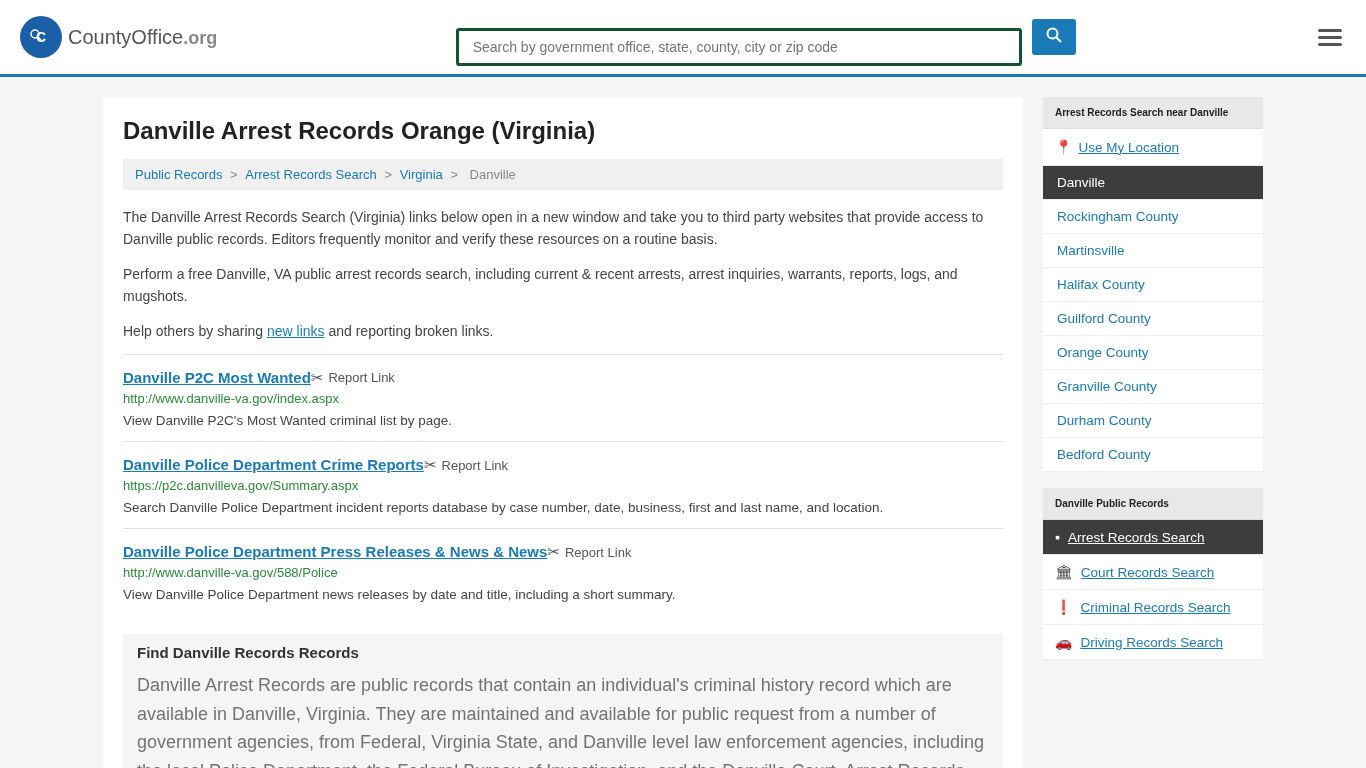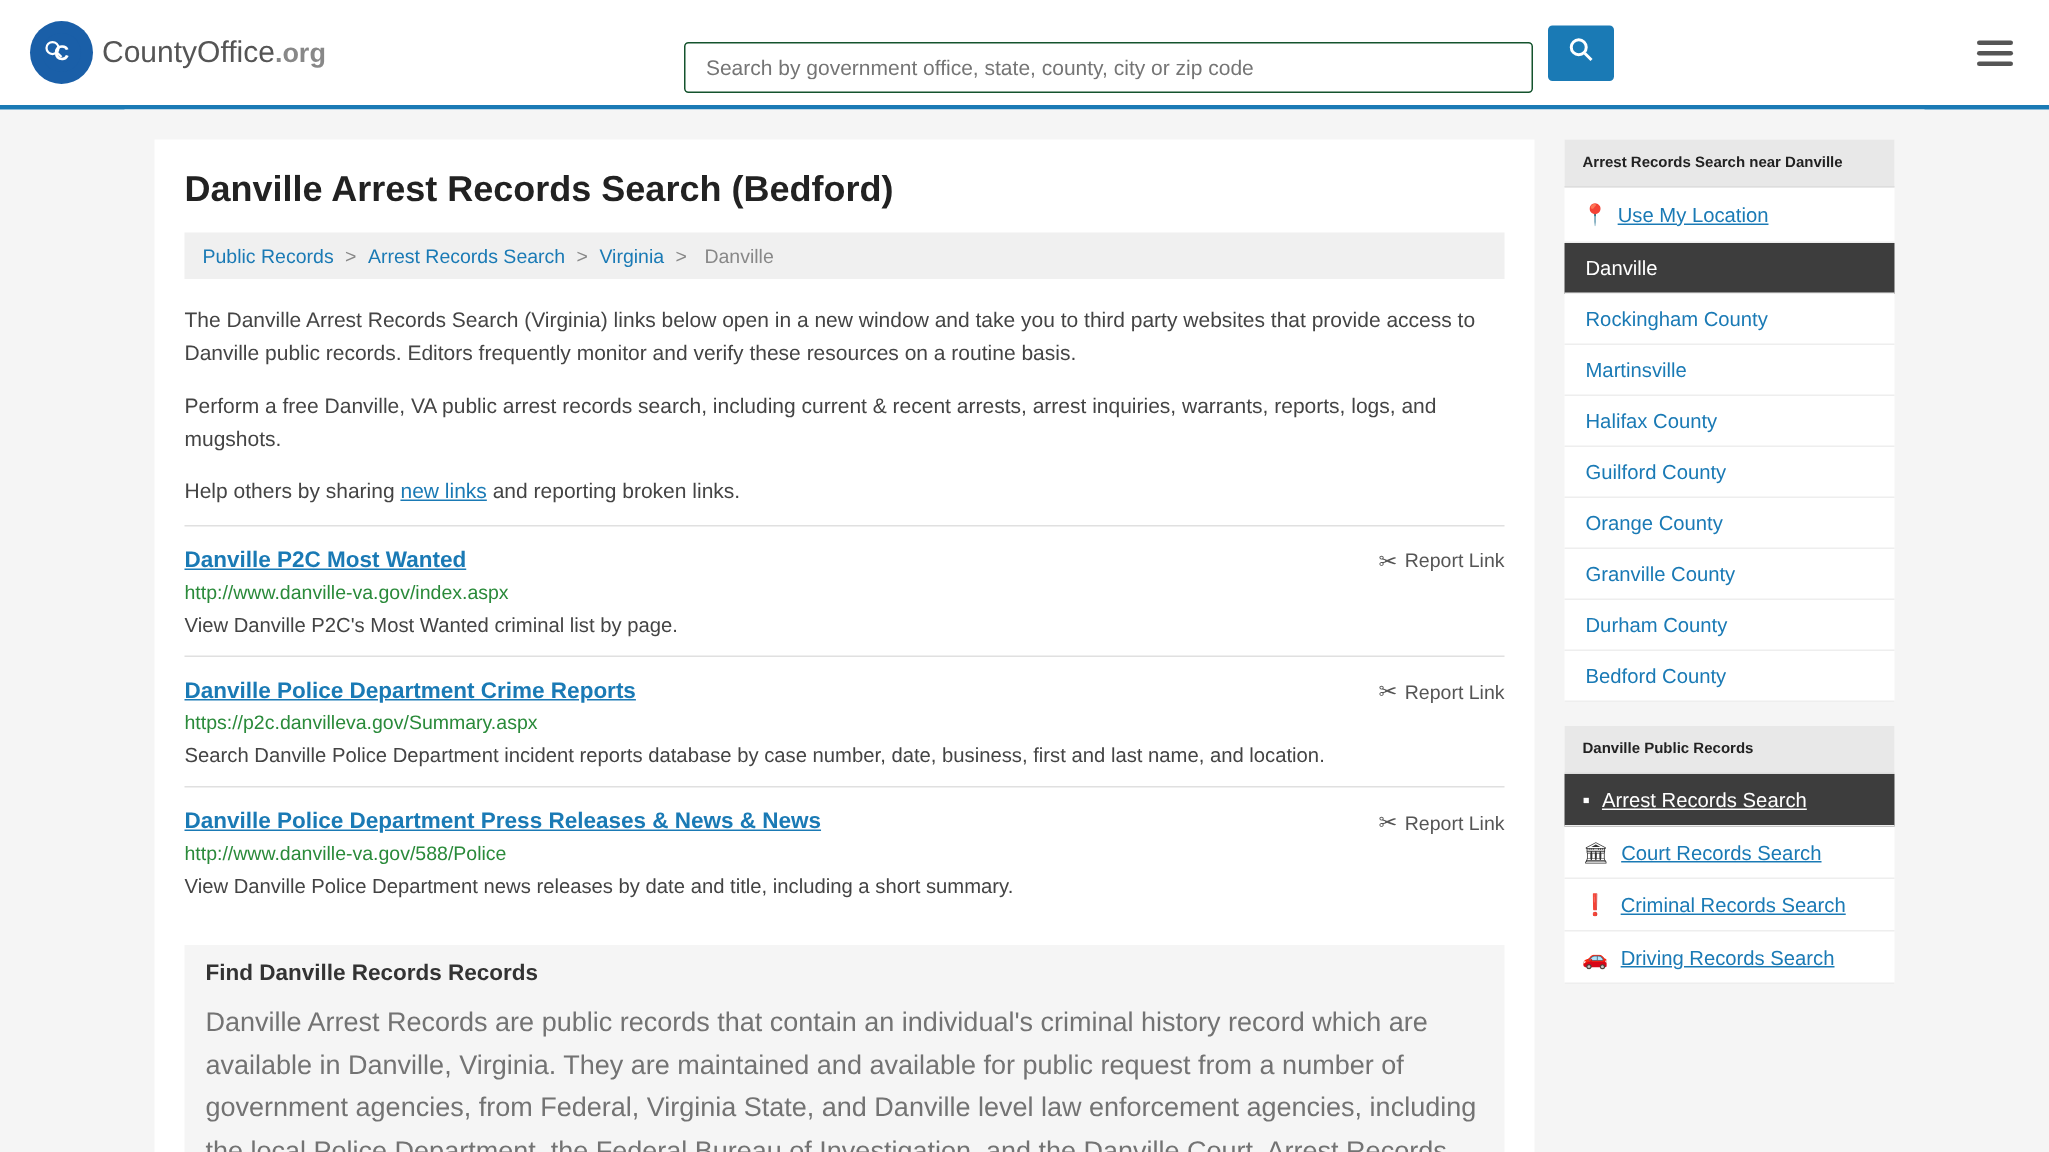--- a/index.html
+++ b/index.html
@@ -44,21 +44,21 @@
       display: flex;
       align-items: center;
       gap: 10px;
       flex: 1;
       max-width: 620px;
       margin: 0 20px;
     }
     #search-input {
       flex: 1;
       padding: 8px 14px;
-      border: 1px solid #14532d;
+      border: 3px solid #14532d;
       border-radius: 3px;
       font-size: 14px;
       color: #888;
       outline: none;
       margin-top: 20px;
     }
     #search-button {
       background: #1a7ab5;
       border: none;
       padding: 8px 14px;
@@ -139,21 +139,20 @@
       text-decoration: underline;
     }
 
     
     .link-item {
       border-top: 1px solid #e0e0e0;
       padding: 14px 0 10px;
     }
     .link-item-header {
       display: flex;
-      justify-content: space-between;
       align-items: flex-start;
       margin-bottom: 4px;
     }
     .link-item-title {
       font-size: 15px;
       font-weight: bold;
       color: #1a7ab5;
       text-decoration: underline;
       cursor: pointer;
     }
@@ -300,21 +299,21 @@
   <button id="menu-button">
     <div class="menu-line"></div>
     <div class="menu-line"></div>
     <div class="menu-line"></div>
   </button>
 </div>
 
 <div id="main-container">
 
   <div id="content-area">
-    <h1 id="page-title">Danville Arrest Records Search (Bedford)</h1>
+    <h1 id="page-title">Danville Arrest Records Orange (Virginia)</h1>
 
     <div id="breadcrumb">
       <a>Public Records</a>
       <span> &gt; </span>
       <a>Arrest Records Search</a>
       <span> &gt; </span>
       <a>Virginia</a>
       <span> &gt; </span>
       <span>Danville</span>
     </div>

